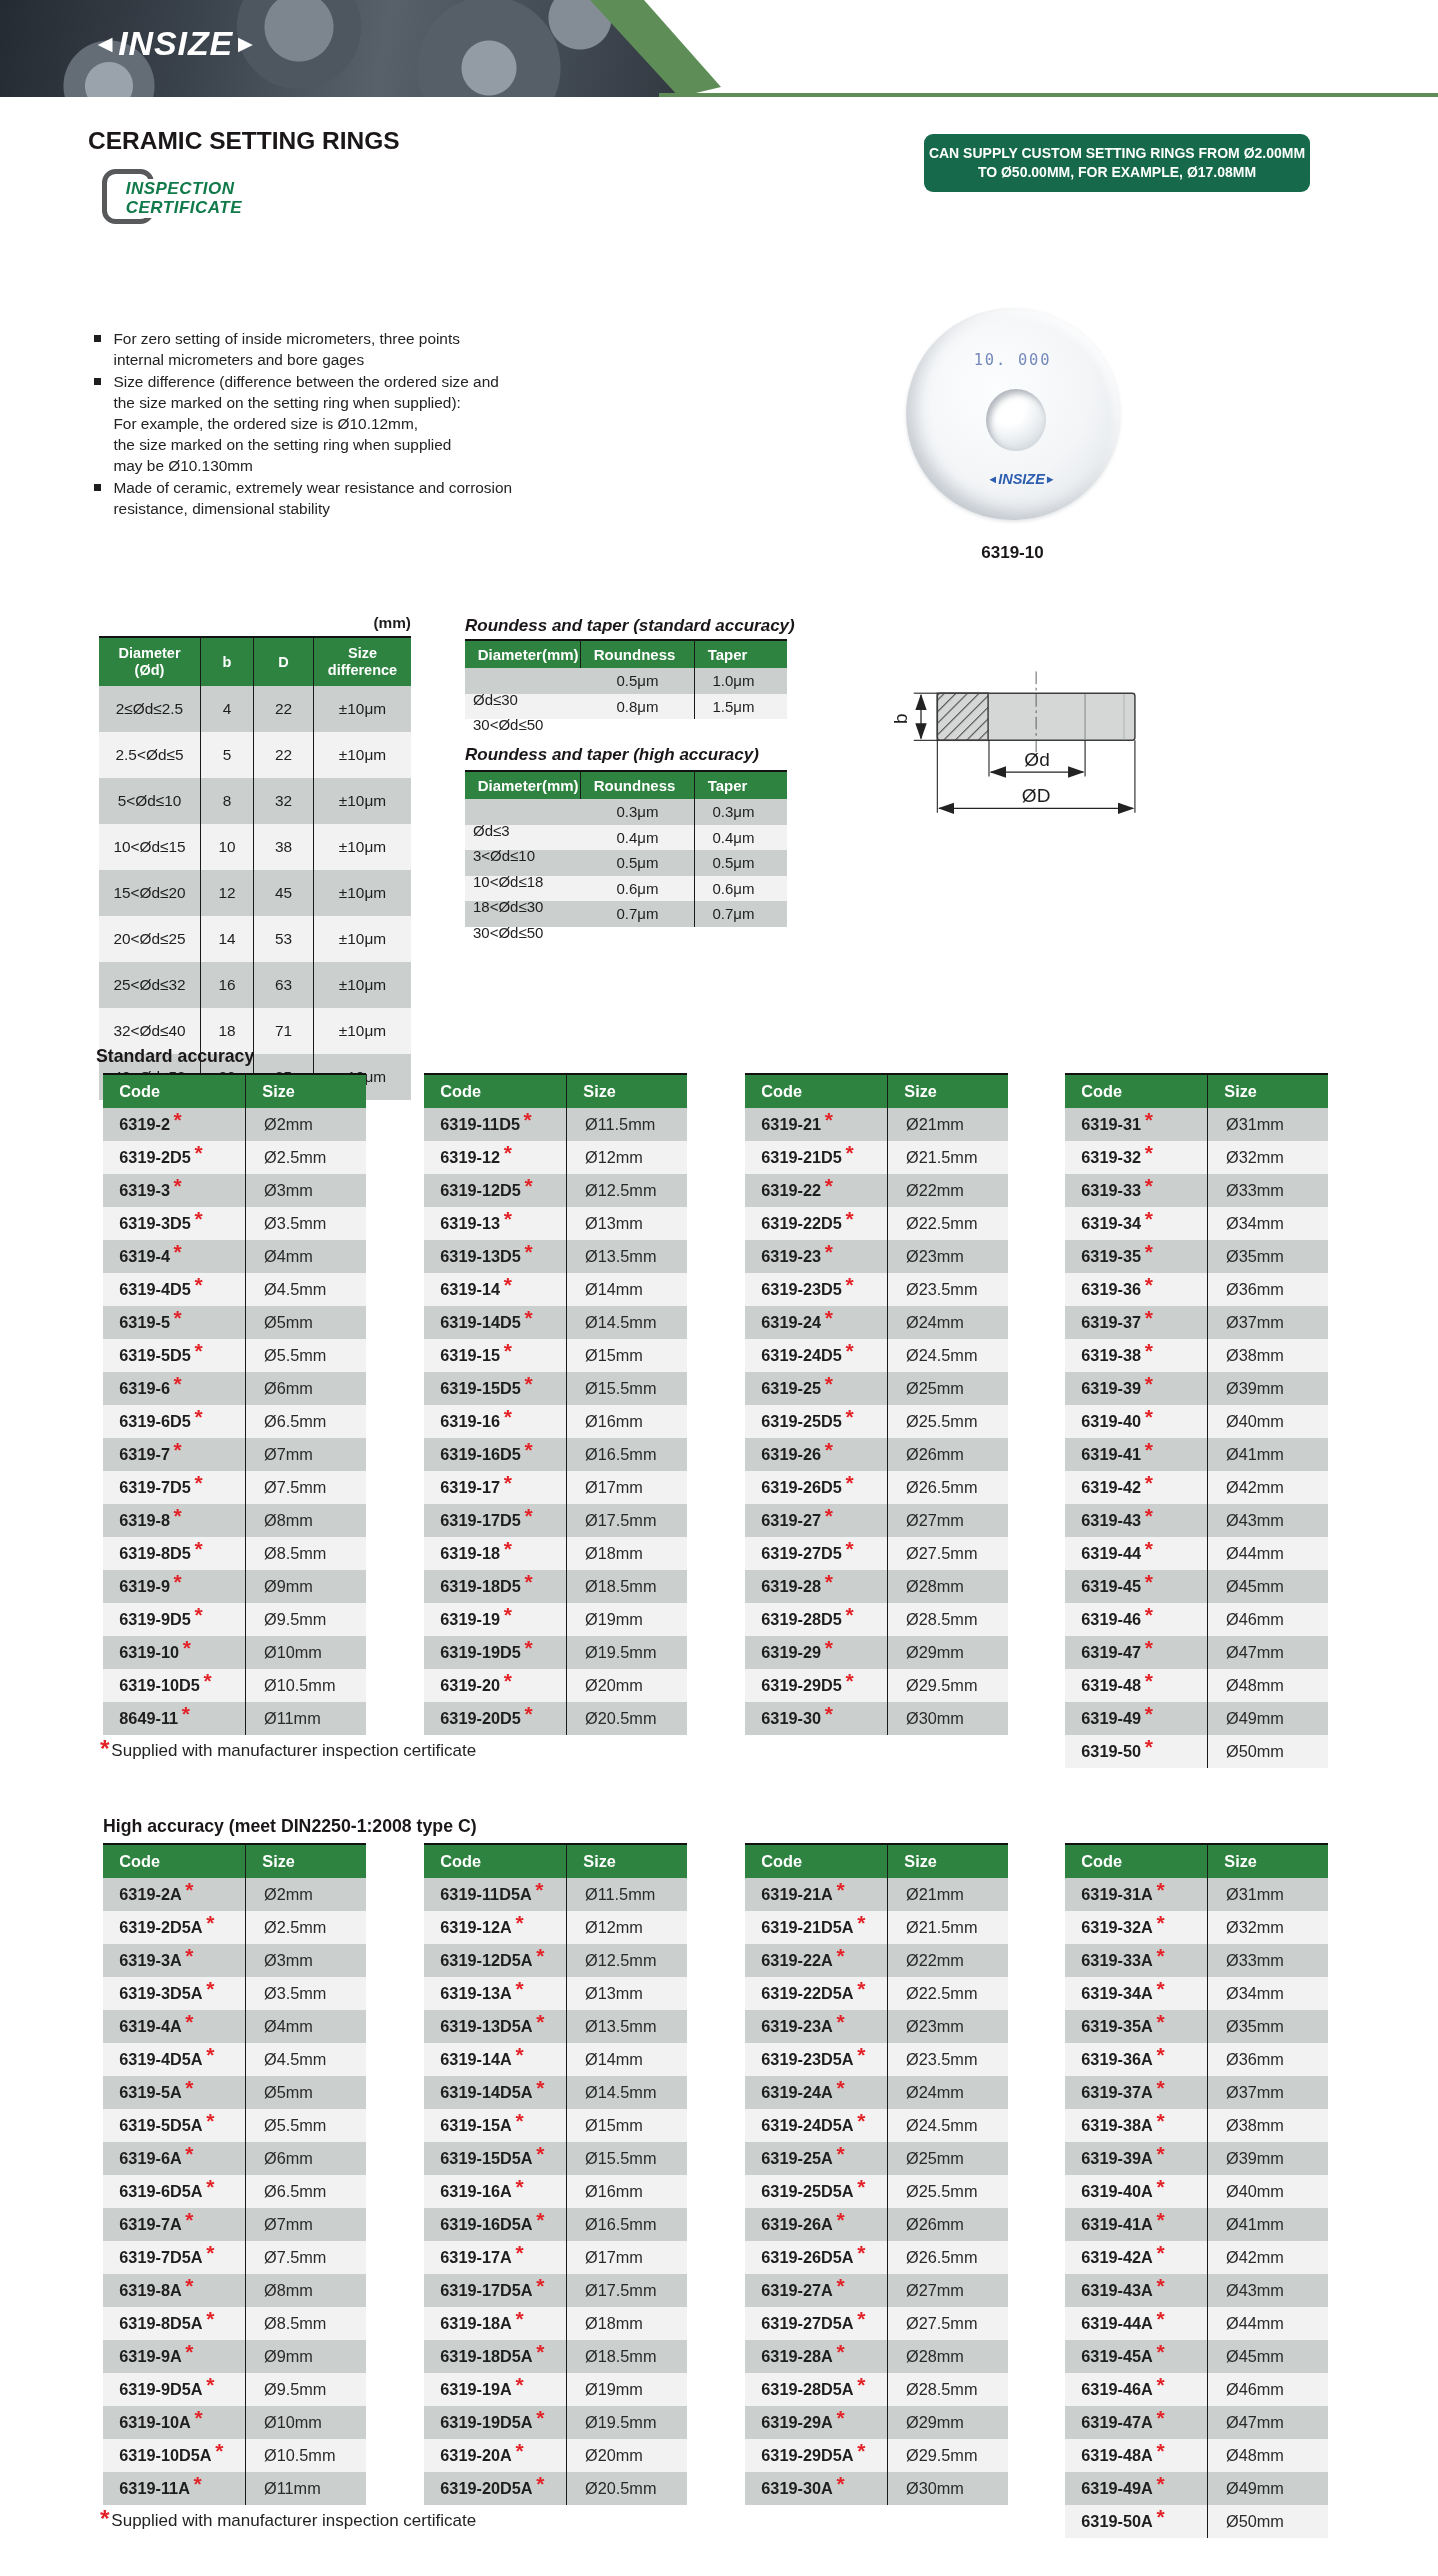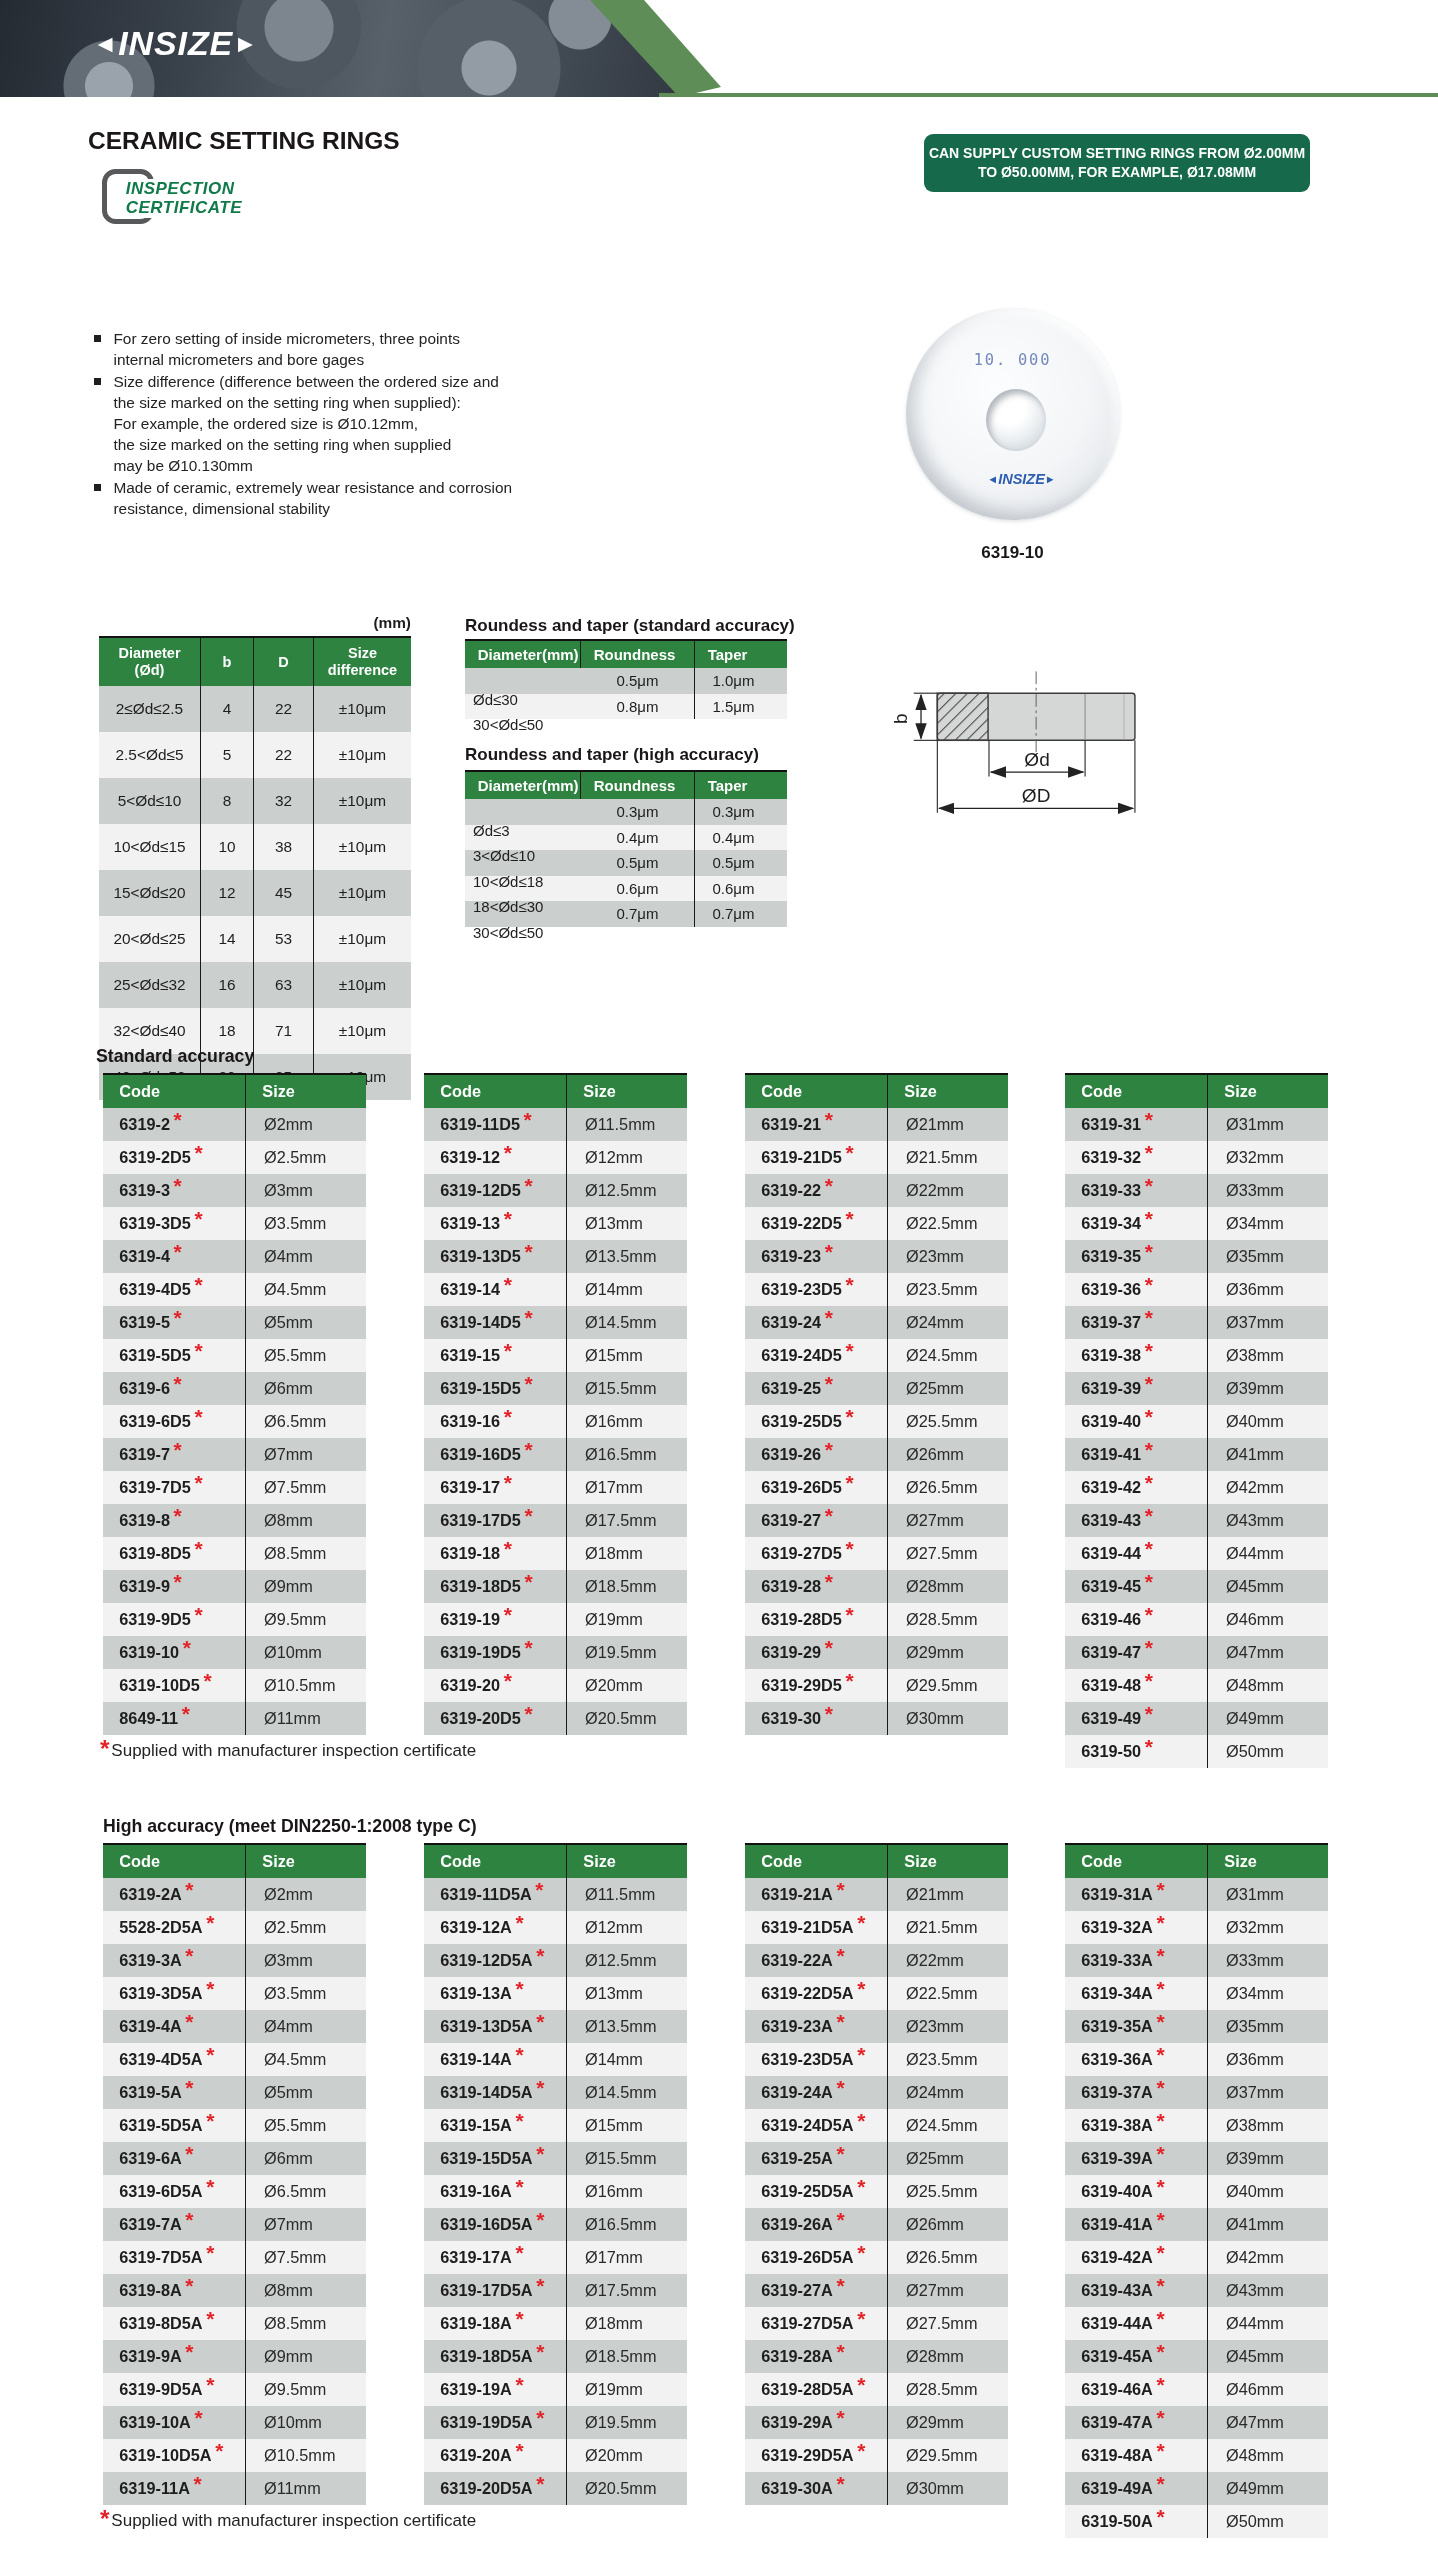--- a/index.html
+++ b/index.html
@@ -87,21 +87,21 @@
   .round .th{font-size:15px;padding-left:12.7px;}
   .round .tr{height:25.5px;}
   .round .td{font-size:15px;}
   .round .th:nth-child(1),.round .td:nth-child(1){width:116px;}
   .round .th:nth-child(2),.round .td:nth-child(2){width:114px;}
   .round .th:nth-child(3),.round .td:nth-child(3){width:77px;}
   .round .td:nth-child(1){padding-left:8px;margin-top:31px;}
   .round .td:nth-child(2){justify-content:center;}
   .round .td:nth-child(3){justify-content:center;}
   .round .th:nth-child(-n+2),.round .td:nth-child(-n+2){border-right:1.8px solid #1a1a1a;}
-  .round-title{position:absolute;font-weight:bold;font-size:17px;color:#1b1718;}
+  .round-title{position:absolute;font-weight:bold;font-size:17px;color:#1b1718;font-style:italic;}
 
   
   .codes{width:263px;}
   .codes .thead{height:33px;}
   .codes .th{font-size:16.3px;padding-left:16.3px;}
   .codes .tr{height:33px;}
   .codes .th:nth-child(1),.codes .td:nth-child(1){width:143px;border-right:1.8px solid #1a1a1a;}
   .codes .th:nth-child(2),.codes .td:nth-child(2){width:120px;}
   .codes .td.code{font-weight:bold;font-size:16.3px;padding-left:16.3px;}
   .codes .td.size{font-size:16.3px;padding-left:18px;color:#2a2a2a;}
@@ -909,21 +909,21 @@
     <div class="tbody">
         <div class="tr">
           <div class="td code">
             <span>6319-2A</span>
             <span class="star">*</span>
           </div>
           <div class="td size">Ø2mm</div>
         </div>
         <div class="tr">
           <div class="td code">
-            <span>5528-2D5A</span>
+            <span>6319-2D5A</span>
             <span class="star">*</span>
           </div>
           <div class="td size">Ø2.5mm</div>
         </div>
         <div class="tr">
           <div class="td code">
             <span>6319-3A</span>
             <span class="star">*</span>
           </div>
           <div class="td size">Ø3mm</div>

